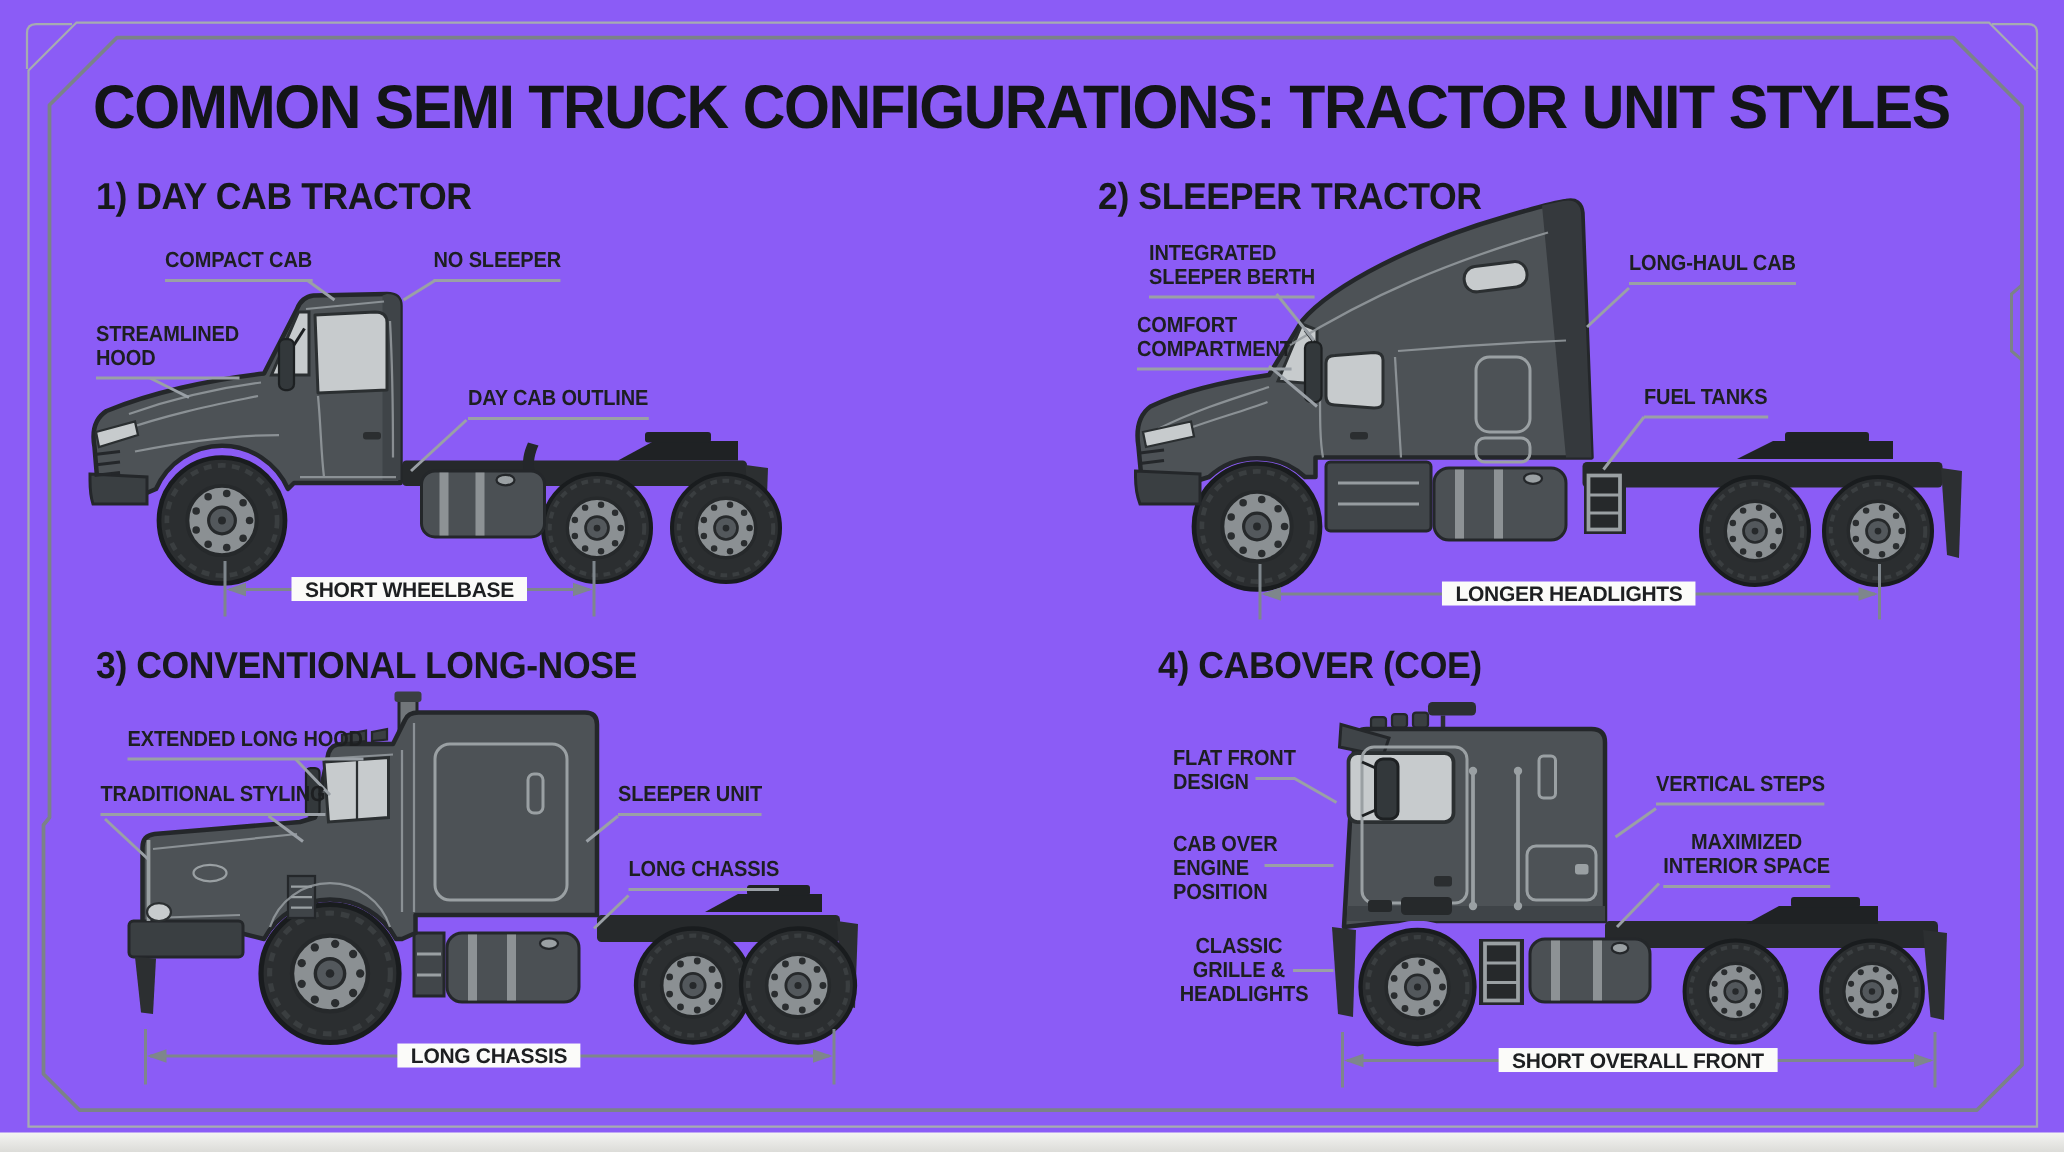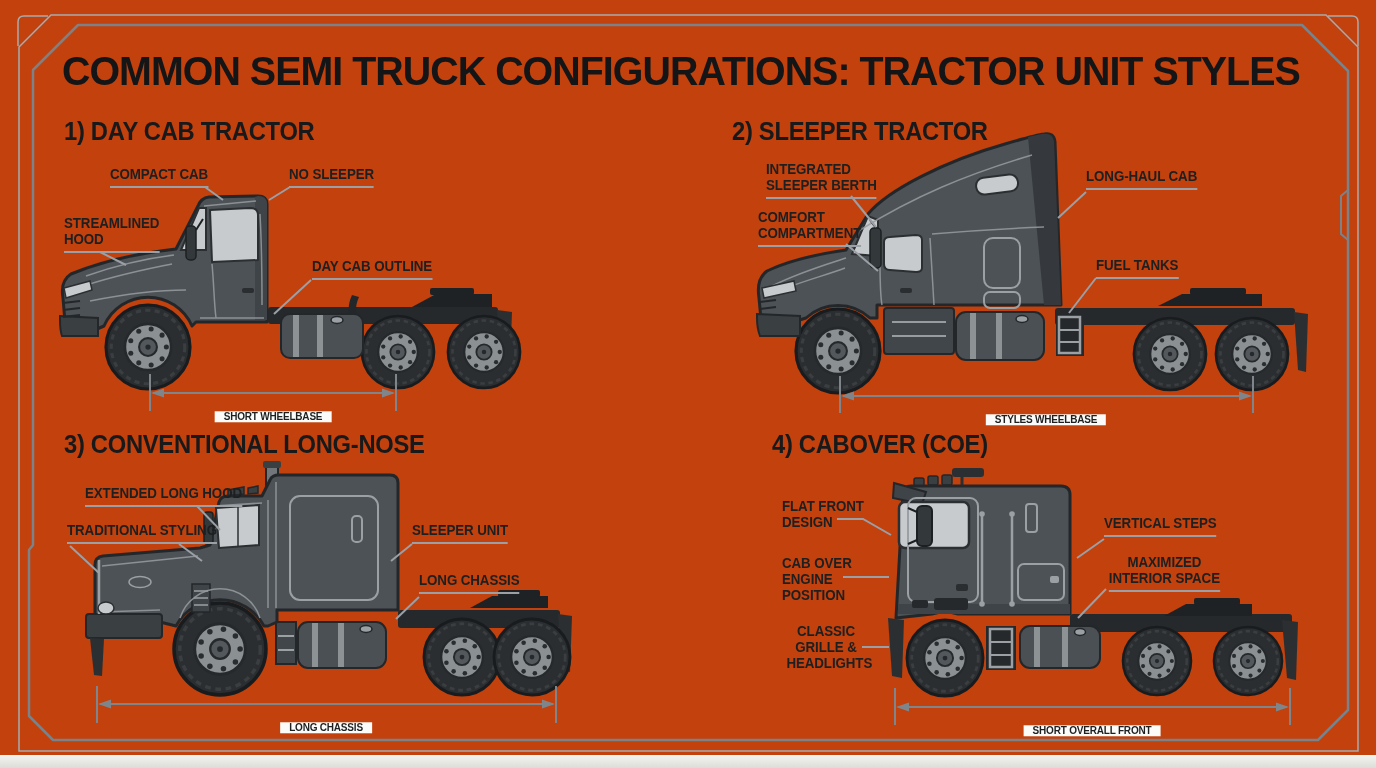--- a/index.html
+++ b/index.html
@@ -1,39 +1,39 @@
 <!DOCTYPE html>
 <html><head>
 <meta charset="utf-8">
 <style>
   html,body{margin:0;padding:0;background:#e8e8e6;}
   #canvas{
     position:relative;width:1376px;height:768px;overflow:hidden;
-    background:#c2410c;
+    background:#8b5cf6;
     font-family:"Liberation Sans","DejaVu Sans",sans-serif;
   }
   svg{position:absolute;display:block;}
   .txt{position:absolute;color:#1d1f21;}
   .h1{
     font-size:41px;font-weight:800;letter-spacing:-1px;
     transform:scaleX(.96);transform-origin:left top;white-space:nowrap;color:#131517;
   }
   .h2{
     font-size:25px;font-weight:800;letter-spacing:-.3px;
     transform:scaleX(.95);transform-origin:left top;white-space:nowrap;color:#17191b;
   }
   .lbl{
     font-size:14.5px;line-height:1.1;font-weight:700;letter-spacing:-.1px;
     transform:scaleX(.92);transform-origin:left top;white-space:pre-line;
   }
   .lbl.ul{border-bottom:2px solid #9aa0a6;padding-bottom:3px;}
   .lbl.ctr{text-align:center;transform-origin:center top;}
   .dim{
-    font-size:10px;font-weight:700;letter-spacing:-.2px;white-space:nowrap;
-    background:#fbfbf9;padding:0 9px;transform:translate(-50%,-52%);margin-top:24px;
+    font-size:14px;font-weight:700;letter-spacing:-.2px;white-space:nowrap;
+    background:#fbfbf9;padding:0 9px;transform:translate(-50%,-52%);
   }
   .bottom-band{
     position:absolute;left:0;right:0;bottom:0;height:13px;
     background:linear-gradient(#f4f4f2,#dcdcd8);
   }
 </style>
 </head>
 <body>
 
 <div id="canvas">
@@ -363,18 +363,18 @@
 ENGINE
 POSITION</div>
   <div class="txt lbl ctr" style="left:783px;top:624px;width:86px">CLASSIC
 GRILLE &amp;
 HEADLIGHTS</div>
   <div class="txt lbl ul" style="left:1104px;top:516px">VERTICAL STEPS</div>
   <div class="txt lbl ul ctr" style="left:1104px;top:555px">MAXIMIZED
 INTERIOR SPACE</div>
 
   <div class="txt dim" style="left:273px;top:393px">SHORT WHEELBASE</div>
-  <div class="txt dim" style="left:1046px;top:396px">STYLES WHEELBASE</div>
+  <div class="txt dim" style="left:1046px;top:396px">LONGER HEADLIGHTS</div>
   <div class="txt dim" style="left:326px;top:704px">LONG CHASSIS</div>
   <div class="txt dim" style="left:1092px;top:707px">SHORT OVERALL FRONT</div>
 
   <div class="bottom-band"></div>
 </div>
 
 </body></html>

